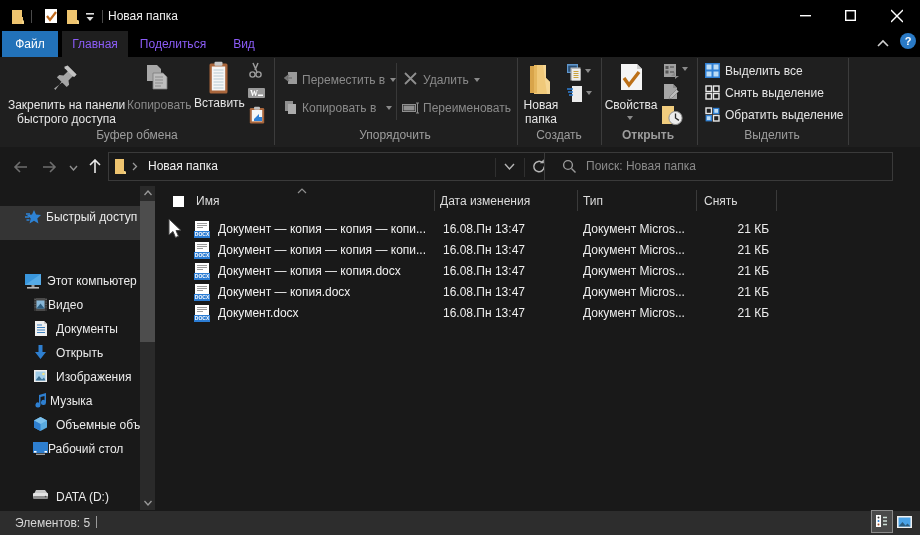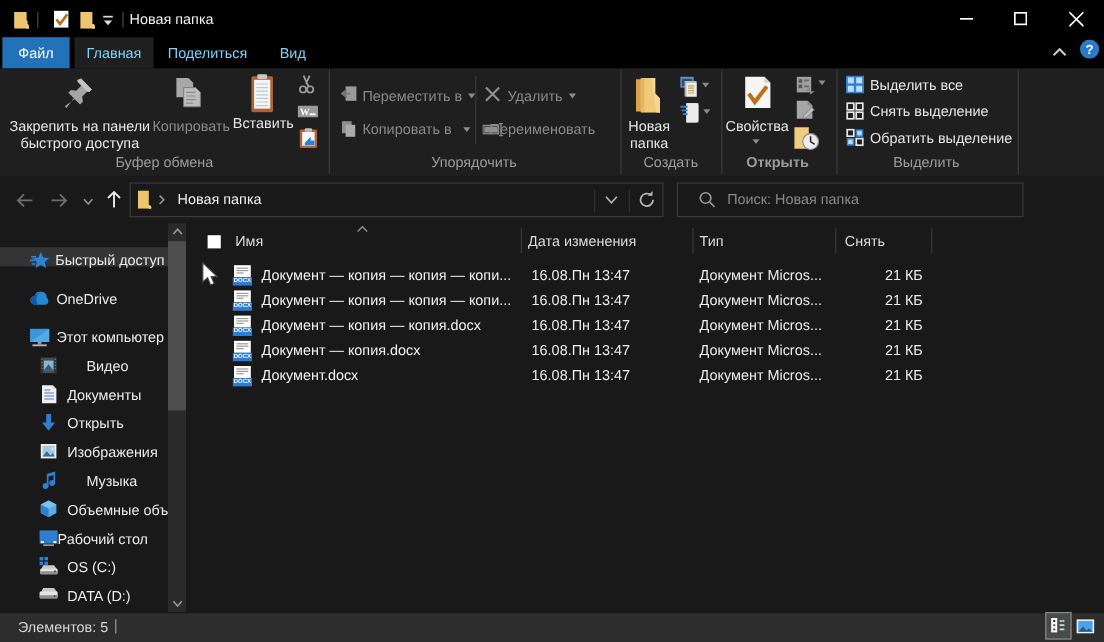--- a/index.html
+++ b/index.html
@@ -6,39 +6,39 @@
 #win{position:relative;width:920px;height:535px;background:#191919;overflow:hidden;
   font-family:"Liberation Sans",sans-serif;font-size:12px;color:#e8e8e8;}
 .abs{position:absolute;}
 
 #titlebar{position:absolute;left:0;top:0;width:920px;height:30px;background:#000;}
 .qsep{position:absolute;top:10px;width:1px;height:13px;background:#4a4a4a;}
 #title{position:absolute;left:108px;top:9px;color:#f0f0f0;font-size:12px;}
 .winbtn{position:absolute;top:0;width:45px;height:30px;color:#fff;text-align:center;}
 
 #tabrow{position:absolute;left:0;top:30px;width:920px;height:27px;background:#000;}
-.tab{position:absolute;top:1px;height:26px;line-height:26px;text-align:center;font-size:12px;color:#7dd3fc;}
+.tab{position:absolute;top:1px;height:26px;line-height:26px;text-align:center;font-size:12px;color:#8b5cf6;}
 #tab-file{left:2px;width:56px;background:#2272b9;color:#fff;}
 #tab-home{left:62px;width:66px;background:#1f1f1f;}
 #tab-share{left:134px;width:78px;}
 #tab-view{left:212px;width:64px;}
 
 #ribbon{position:absolute;left:0;top:57px;width:920px;height:90px;background:#1f1f1f;}
 .rsep{position:absolute;top:1px;height:87px;width:1px;background:#3c3c3c;}
 .rlabel{position:absolute;top:71px;width:120px;text-align:center;color:#9d9d9d;font-size:12px;}
 .rtxt{color:#e6e6e6;font-size:12px;}
 .rdis{color:#8a8a8a;font-size:12px;}
 .dda{display:inline-block;width:0;height:0;border-left:3px solid transparent;border-right:3px solid transparent;border-top:4px solid #8a8a8a;vertical-align:middle;}
 
 #addr{position:absolute;left:0;top:147px;width:920px;height:39px;background:#191919;}
 .abox{position:absolute;top:5px;height:29px;background:#191919;border:1px solid #3a3a3a;}
 
 #main{position:absolute;left:0;top:186px;width:920px;height:325px;background:#191919;}
 #nav{position:absolute;left:0;top:0;width:140px;height:325px;}
-.navrow{position:absolute;left:0;width:140px;height:16px;}
+.navrow{position:absolute;left:0;width:140px;height:34px;}
 .navtxt{position:absolute;top:4px;font-size:12px;color:#ebebeb;white-space:nowrap;}
 #navsb{position:absolute;left:140px;top:0;width:15px;height:324px;background:#2a2a2a;}
 #list{position:absolute;left:160px;top:0;width:760px;height:325px;}
 .hdrtxt{color:#dcdcdc;font-size:12px;position:absolute;top:8px;}
 .hsep{position:absolute;top:4px;height:21px;width:1px;background:#3a3a3a;}
 .row{position:absolute;left:0;width:760px;height:21px;}
 .fname{position:absolute;left:58px;top:3px;color:#f2f2f2;white-space:nowrap;}
 .fdate{position:absolute;left:283px;top:3px;color:#ededed;}
 .ftype{position:absolute;left:423px;top:3px;color:#ededed;}
 .fsize{position:absolute;left:520px;width:89px;top:3px;color:#ededed;text-align:right;}
@@ -161,21 +161,21 @@
   <svg class="abs" style="left:404px;top:15px" width="13" height="13" viewBox="0 0 13 13">
     <path d="M1 1l11 11M12 1L1 12" stroke="#8f8f8f" stroke-width="1.8"></path>
   </svg>
   <div class="abs rdis" style="left:423px;top:16px">Удалить</div>
   <div class="dda abs" style="left:474px;top:21px"></div>
   <svg class="abs" style="left:402px;top:45px" width="18" height="12" viewBox="0 0 18 12">
     <rect x="0.5" y="2.5" width="13" height="7" fill="none" stroke="#8f8f8f" stroke-width="1"></rect>
     <rect x="1.5" y="3.5" width="11" height="5" fill="#8f8f8f"></rect>
     <path d="M15.5 1v10M14 1h3M14 11h3" stroke="#8f8f8f" stroke-width="1"></path>
   </svg>
-  <div class="abs rdis" style="left:408px;top:44px">Переименовать</div>
+  <div class="abs rdis" style="left:423px;top:44px">Переименовать</div>
   <div class="rlabel" style="left:335px;">Упорядочить</div>
   <div class="rsep" style="left:517px"></div>
 
   <svg class="abs" style="left:530px;top:8px" width="21" height="29" viewBox="0 0 21 29">
     <path d="M0 1h5v27H0z" fill="#d8a44a"></path>
     <path d="M4 0h12v13l4 4v12H4z" fill="#f0c97a"></path>
     <path d="M4 0h3v28H4z" fill="#e5b75f"></path>
     <path d="M13 0h3v13l4 4v12h-3l-2-14z" fill="#f5d694"></path>
   </svg>
   <div class="abs rtxt" style="left:514px;top:41px;width:54px;text-align:center">Новая<br>папка</div>
@@ -277,65 +277,58 @@
     <div class="abs" style="left:386px;top:5px;width:1px;height:19px;background:#303030"></div>
     <svg class="abs" style="left:395px;top:10px" width="11" height="8" viewBox="0 0 11 8">
       <path d="M1 1l4.5 5L10 1" stroke="#b5b5b5" stroke-width="1.4" fill="none"></path>
     </svg>
     <div class="abs" style="left:415px;top:5px;width:1px;height:19px;background:#303030"></div>
     <svg class="abs" style="left:422px;top:5px" width="16" height="17" viewBox="0 0 16 17">
       <path d="M13.2 8.5a5.2 5.2 0 11-1.6-3.7" stroke="#b5b5b5" stroke-width="1.5" fill="none"></path>
       <path d="M12.8 1.2v4h-4z" fill="#b5b5b5"></path>
     </svg>
   </div>
-  <div class="abox" style="left:564px;width:289px">
+  <div class="abox" style="left:544px;width:349px">
     <svg class="abs" style="left:17px;top:6px" width="15" height="15" viewBox="0 0 15 15">
       <circle cx="6" cy="6" r="4.4" stroke="#9a9a9a" stroke-width="1.4" fill="none"></circle>
       <path d="M9.5 9.5l4 4" stroke="#9a9a9a" stroke-width="1.4"></path>
     </svg>
     <div class="abs" style="left:41px;top:6px;color:#8a8a8a">Поиск: Новая папка</div>
   </div>
 </div>
 
 <div id="main">
 
   <div id="nav">
     <div class="navrow" style="top:20px;background:#343434;width:140px">
       <svg class="abs" style="left:25px;top:3px" width="17" height="16" viewBox="0 0 17 16">
         <path d="M9 1l2 4.5 5 .5-3.7 3.4 1.1 5L9 11.8 4.6 14.4l1.1-5L2 6l5-.5z" fill="#2d83d6"></path>
         <path d="M1 5h4M0 8h4M1.5 11h3" stroke="#2d83d6" stroke-width="1.3"></path>
       </svg>
       <div class="navtxt" style="left:46px">Быстрый доступ</div>
-    </div>
-    <div class="navrow" style="top:52px">
-      <svg class="abs" style="left:25px;top:5px" width="17" height="12" viewBox="0 0 17 12">
-        <path d="M4.5 11a3.8 3.8 0 01-.6-7.6A5.2 5.2 0 0114 5.2 3.4 3.4 0 0113.4 11z" fill="#2688d4"></path>
-        <path d="M4.5 11a3.8 3.8 0 01-.6-7.6 5 5 0 014.5-2.2c-2.8.6-4.2 5-2 9.8z" fill="#15599c"></path>
-      </svg>
-      <div class="navtxt" style="left:47px">OneDrive</div>
     </div>
     <div class="navrow" style="top:84px">
       <svg class="abs" style="left:24px;top:3px" width="18" height="16" viewBox="0 0 18 16">
         <rect x="1" y="1" width="16" height="11" fill="#3996dc"></rect>
         <path d="M17 1v11H1z" fill="#55aae6"></path>
         <rect x="7.5" y="12" width="3" height="2" fill="#9a9a9a"></rect>
         <rect x="3" y="14" width="12" height="1.6" fill="#b8b8b8"></rect>
       </svg>
       <div class="navtxt" style="left:47px">Этот компьютер</div>
     </div>
     <div class="navrow" style="top:108px">
       <svg class="abs" style="left:33px;top:3px" width="15" height="15" viewBox="0 0 15 15">
         <rect x="1" y="1" width="13" height="13" fill="#4a4a4a"></rect>
         <rect x="3.5" y="3.5" width="8" height="8" fill="#87b7d8"></rect>
         <path d="M3.5 11.5l4-5 4 5z" fill="#2c5d80"></path>
         <rect x="1" y="1" width="2" height="13" fill="#333"></rect>
             <rect x="12" y="1" width="2" height="13" fill="#333"></rect>
         <path d="M1.6 2.5h1M1.6 5h1M1.6 7.5h1M1.6 10h1M12.6 2.5h1M12.6 5h1M12.6 7.5h1M12.6 10h1" stroke="#777" stroke-width="1"></path>
       </svg>
-      <div class="navtxt" style="left:72px">Видео</div>
+      <div class="navtxt" style="left:48px">Видео</div>
     </div>
     <div class="navrow" style="top:132px">
       <svg class="abs" style="left:34px;top:2px" width="14" height="17" viewBox="0 0 14 17">
         <path d="M1 1h9l3 3v12H1z" fill="#f0f0f0"></path>
         <path d="M10 1l3 3h-3z" fill="#c9c9c9"></path>
         <path d="M3 5h5M3 7.5h8M3 10h8M3 12.5h8" stroke="#3f83c1" stroke-width="1"></path>
       </svg>
       <div class="navtxt" style="left:56px">Документы</div>
     </div>
     <div class="navrow" style="top:156px">
@@ -350,51 +343,38 @@
         <rect x="2.5" y="2.5" width="10" height="9" fill="#9ecbe8"></rect>
         <path d="M2.5 11.5l3.5-4.5 3 3.5 2-2 1.5 3z" fill="#3a6f94"></path>
         <circle cx="10.5" cy="5" r="1.3" fill="#f2e289"></circle>
       </svg>
       <div class="navtxt" style="left:56px">Изображения</div>
     </div>
     <div class="navrow" style="top:204px">
       <svg class="abs" style="left:35px;top:2px" width="12" height="16" viewBox="0 0 12 16">
         <path d="M4 3l7-2v9.5a2.5 2.5 0 11-1.5-2.3V4L5.5 5v8a2.5 2.5 0 11-1.5-2.3z" fill="#2e7fd0"></path>
       </svg>
-      <div class="navtxt" style="left:72px">Музыка</div>
+      <div class="navtxt" style="left:50px">Музыка</div>
     </div>
     <div class="navrow" style="top:228px">
       <svg class="abs" style="left:33px;top:2px" width="15" height="16" viewBox="0 0 15 16">
         <path d="M7.5 1L14 4.5v7L7.5 15 1 11.5v-7z" fill="#5aabe0"></path>
         <path d="M7.5 1L14 4.5 7.5 8 1 4.5z" fill="#7cc0ec"></path>
         <path d="M7.5 8v7L1 11.5v-7z" fill="#2e7fd0"></path>
       </svg>
       <div class="navtxt" style="left:56px">Объемные объе</div>
     </div>
     <div class="navrow" style="top:252px">
       <svg class="abs" style="left:32px;top:3px" width="17" height="14" viewBox="0 0 17 14">
         <rect x="1" y="1" width="15" height="11" fill="#2e7fd0"></rect>
         <rect x="2" y="10" width="2.5" height="1.6" fill="#fff"></rect>
         <rect x="12.5" y="10" width="2.5" height="1.6" fill="#fff"></rect>
         <rect x="4" y="12.6" width="9" height="1.4" fill="#9a9a9a"></rect>
       </svg>
       <div class="navtxt" style="left:48px">Рабочий стол</div>
-    </div>
-    <div class="navrow" style="top:276px">
-      <svg class="abs" style="left:32px;top:2px" width="17" height="16" viewBox="0 0 17 16">
-        <rect x="1" y="0" width="3" height="3" fill="#2e7fd0"></rect>
-            <rect x="5" y="0" width="3" height="3" fill="#2e7fd0"></rect>
-        <rect x="1" y="4" width="3" height="3" fill="#2e7fd0"></rect>
-            <rect x="5" y="4" width="3" height="3" fill="#2e7fd0"></rect>
-        <path d="M2 11l2-4h9l3 4z" fill="#c9c9c9"></path>
-        <rect x="1.5" y="10" width="14.5" height="4.5" rx="1" fill="#e3e3e3"></rect>
-        <rect x="1.5" y="12" width="14.5" height="2.5" rx="1" fill="#8f8f8f"></rect>
-        <circle cx="13.8" cy="12.1" r="0.8" fill="#4a4a4a"></circle>
-      </svg>
-      <div class="navtxt" style="left:56px">OS (C:)</div>
     </div>
     <div class="navrow" style="top:300px">
       <svg class="abs" style="left:32px;top:3px" width="17" height="14" viewBox="0 0 17 14">
         <path d="M2 5l2-4h9l3 4z" fill="#c9c9c9"></path>
         <rect x="1" y="4" width="15" height="5" rx="1" fill="#e3e3e3"></rect>
         <rect x="1" y="7" width="15" height="3" rx="1" fill="#8f8f8f"></rect>
         <circle cx="13.5" cy="7.6" r="0.8" fill="#4a4a4a"></circle>
       </svg>
       <div class="navtxt" style="left:56px">DATA (D:)</div>
     </div>

